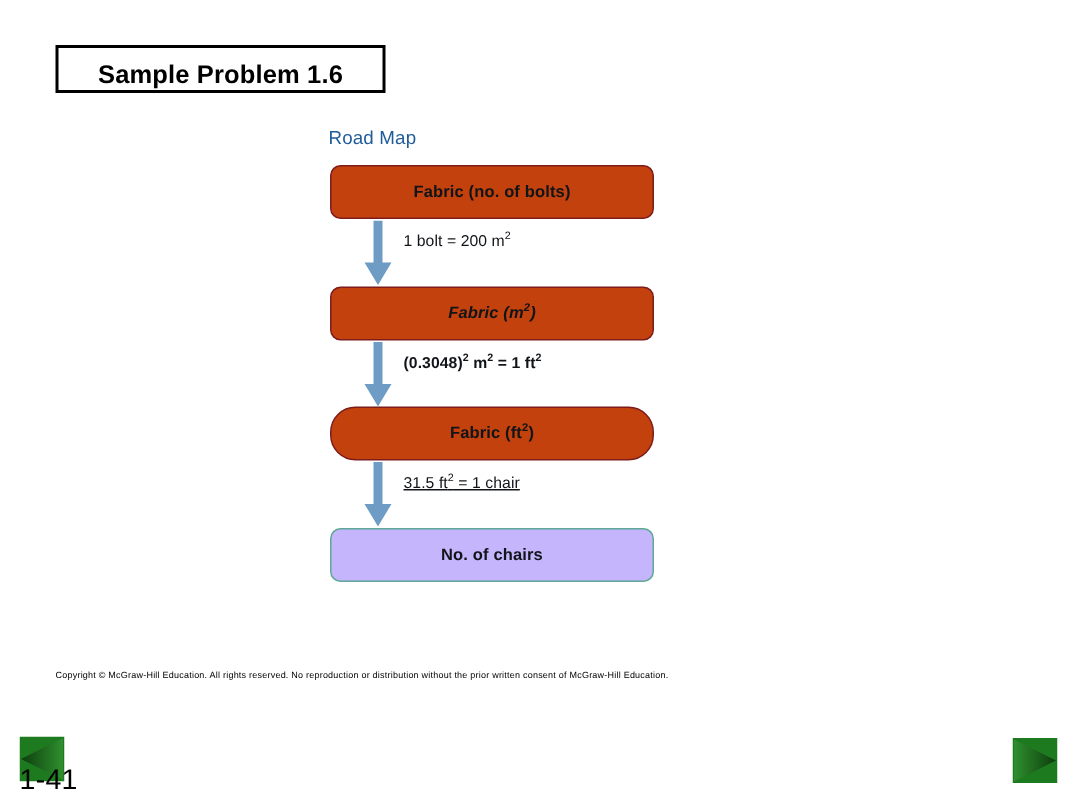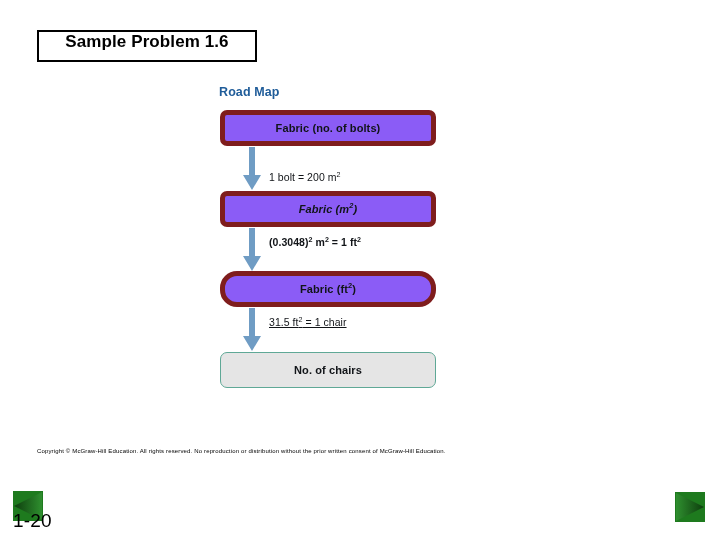--- a/index.html
+++ b/index.html
@@ -20,21 +20,21 @@
   #slide-title-box {
     position: absolute;
     left: 37px;
     top: 30px;
     width: 220px;
     height: 32px;
     border: 2px solid #000000;
     background: #ffffff;
     box-sizing: border-box;
     display: flex;
-    align-items: flex-start;
+    align-items: flex-end;
     justify-content: center;
   }
   #slide-title-text {
     font-size: 17px;
     font-weight: bold;
     letter-spacing: 0.1px;
     white-space: nowrap;
   }
 
   
@@ -43,46 +43,46 @@
     left: 219px;
     top: 85px;
     width: 250px;
     height: 312px;
   }
   #roadmap-heading {
     position: absolute;
     left: 0px;
     top: 0px;
     font-size: 12.5px;
-    font-weight: bold;
+    font-weight: normal;
     color: #1f5c99;
     letter-spacing: 0.1px;
   }
 
   .flow-box {
     position: absolute;
     left: 1px;
     width: 216px;
     height: 36px;
     box-sizing: border-box;
     border-radius: 7px;
     display: flex;
     align-items: center;
     justify-content: center;
     font-size: 11px;
     font-weight: bold;
     color: #111418;
     letter-spacing: 0.1px;
   }
   .flow-box.blue {
-    background: #8b5cf6;
-    border: 5px solid #7f1d1d;
+    background: #c2410c;
+    border: 1px solid #7f1d1d;
   }
   .flow-box.green {
-    background: #e5e5e5;
+    background: #c4b5fd;
     border: 1px solid #5fa896;
   }
   #flow-box-0 { top: 25px; }
   #flow-box-1 { top: 106px; font-style: italic; }
   #flow-box-2 { top: 186px; border-radius: 17px; }
   #flow-box-3 { top: 267px; }
 
   
   .flow-arrow {
     position: absolute;
@@ -95,21 +95,21 @@
   #flow-arrow-2 { top: 223px; }
 
   .flow-label {
     position: absolute;
     left: 50px;
     font-size: 10.5px;
     color: #111418;
     white-space: nowrap;
     letter-spacing: 0.05px;
   }
-  #flow-label-0 { top: 70px; margin-top: 16px; }
+  #flow-label-0 { top: 70px; }
   #flow-label-1 { top: 151px; font-weight: bold; }
   #flow-label-2 { top: 231px; text-decoration: underline; }
 
   sup {
     font-size: 0.68em;
     vertical-align: super;
     line-height: 0;
   }
 
   
@@ -211,13 +211,13 @@
       <linearGradient id="gradRight" x1="1" y1="0" x2="0" y2="0">
         <stop offset="0%" stop-color="#0d3d0d"></stop>
         <stop offset="100%" stop-color="#2f8f2f"></stop>
       </linearGradient>
     </defs>
     <rect x="0" y="0" width="30" height="30" fill="#1e7a1e"></rect>
     <polygon points="1,1 1,29 29,15" fill="url(#gradRight)"></polygon>
   </svg>
 </div>
 
-<div id="page-number">1-20</div>
+<div id="page-number">1-41</div>
 
 </body></html>

